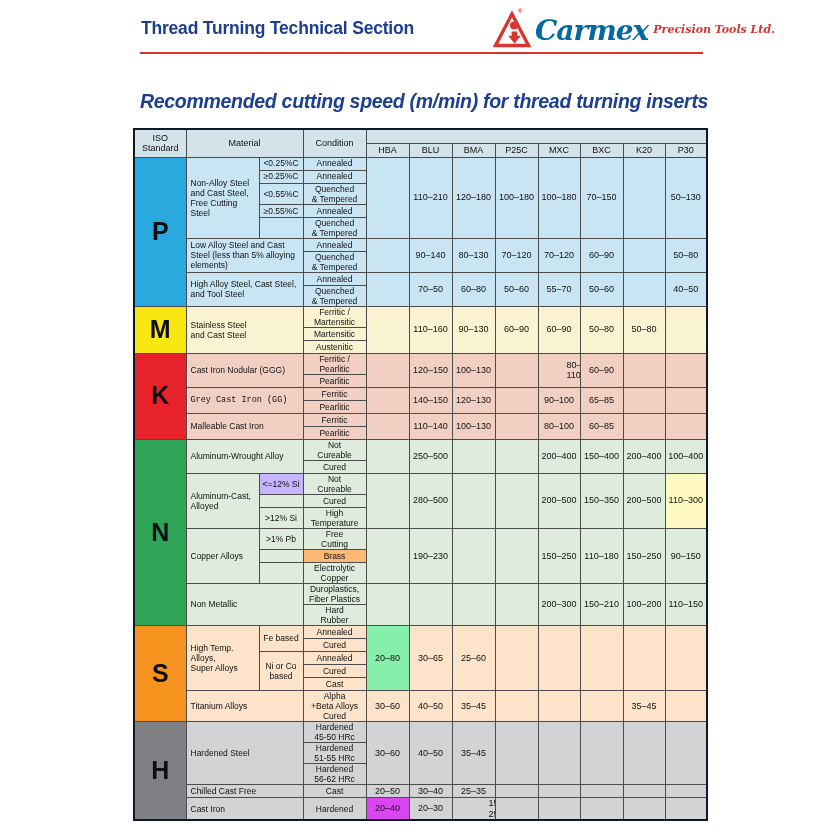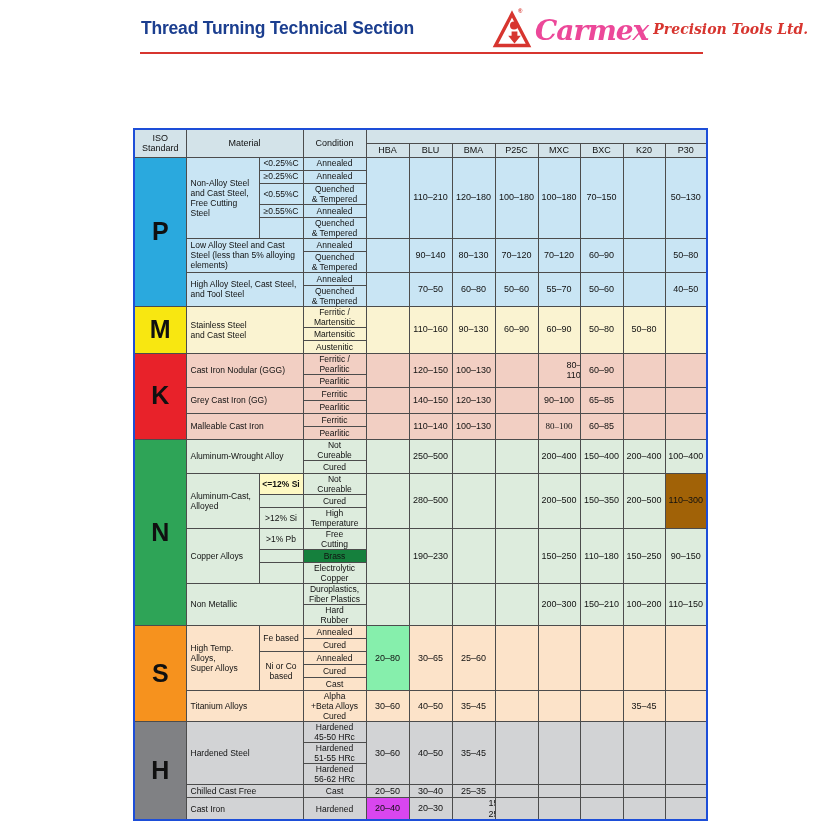--- a/index.html
+++ b/index.html
@@ -4,28 +4,28 @@
 <style>
   html,body{margin:0;padding:0;background:#ffffff;}
   .page{position:relative;width:836px;height:836px;background:#fff;overflow:hidden;
         font-family:"Liberation Sans",sans-serif;}
   .page-title{position:absolute;left:141px;top:18px;margin:0;font-size:17.5px;font-weight:bold;
         color:#1b3e8f;letter-spacing:-0.2px;}
   .logo{position:absolute;left:492px;top:8px;height:44px;display:flex;align-items:center;}
   .logo-mark{position:relative;width:40px;height:40px;}
   .reg{position:absolute;left:26px;top:-2px;font-size:6px;color:#d7352f;font-weight:bold;}
   .brand-name{font-family:"DejaVu Serif",serif;font-style:italic;font-weight:bold;
-        color:#ec4899;font-size:28px;margin-left:3px;letter-spacing:-1px;}
+        color:#0369a1;font-size:28px;margin-left:3px;letter-spacing:-1px;}
   .brand-tagline{font-family:"DejaVu Serif",serif;font-style:italic;font-weight:bold;
-        color:#d7352f;font-size:14px;margin:14px 0 16px 5px;}
+        color:#d7352f;font-size:11px;margin:14px 0 16px 5px;}
   .red-rule{position:absolute;left:140px;top:52px;width:563px;height:2px;background:#d7352f;}
   .doc-title{position:absolute;left:140px;top:90px;margin:0;font-size:19.5px;font-weight:bold;
         font-style:italic;color:#1b3e8f;letter-spacing:-0.3px;}
   #speed-table{position:absolute;left:133px;top:128px;border-collapse:collapse;table-layout:fixed;
-        width:573px;border:2px solid #1d4ed8;}
+        width:573px;border:2px solid #0f172a;}
   #speed-table th,#speed-table td{border:1px solid #4c4c4c;padding:0;text-align:center;
         vertical-align:middle;white-space:pre-line;font-size:8.5px;line-height:1.18;color:#111;
         overflow:hidden;}
   #speed-table .hd{background:#d3e3e9;font-weight:normal;font-size:9px;}
   #speed-table tr.h1{height:14px;}
   #speed-table tr.h2{height:14px;}
   #speed-table .letter{font-size:25px;font-weight:bold;color:#101010;}
   #speed-table .mat{text-align:left;padding:1px 2px 1px 4px;}
   #speed-table .val{font-size:9px;}
 </style>
@@ -44,20 +44,21 @@
         <path d="M19.6 21.5 h5.8 v4.2 h3.4 L22.5 33.5 16.2 25.7 h3.4 z" fill="#d7352f"></path>
       </svg>
       <span class="reg">®</span>
     </span>
     <span class="brand-name">Carmex</span>
     <span class="brand-tagline">Precision Tools Ltd.</span>
   </div>
 
   <div class="red-rule"></div>
 
+  <h2 class="doc-title">Recommended cutting speed (m/min) for thread turning inserts</h2>
 
   <table id="speed-table">
     <colgroup>
       <col style="width:52px">
         <col style="width:73px">
         <col style="width:44px">
         <col style="width:63px">
       <col style="width:43px">
         <col style="width:43px">
         <col style="width:43px">
@@ -188,42 +189,42 @@
           <td class="val" rowspan="2" style="background: rgb(242, 207, 195);"></td>
           <td class="val" rowspan="2" style="background: rgb(242, 207, 195); padding-left: 28px;">80–110</td>
           <td class="val" rowspan="2" style="background: rgb(242, 207, 195);">60–90</td>
           <td class="val" rowspan="2" style="background: rgb(242, 207, 195);"></td>
           <td class="val" rowspan="2" style="background: rgb(242, 207, 195);"></td>
         </tr>
         <tr style="height: 13px;">
           <td class="cond" style="background: rgb(242, 207, 195);">Pearlitic</td>
         </tr>
         <tr style="height: 13px;">
-          <td class="mat" rowspan="2" colspan="2" style="background: rgb(242, 207, 195);">Grey Cast Iron (GG)</td>
+          <td class="mat" rowspan="2" colspan="2" style="background: rgb(242, 207, 195); font-family: Liberation Mono, monospace;">Grey Cast Iron (GG)</td>
           <td class="cond" style="background: rgb(242, 207, 195);">Ferritic</td>
           <td class="val" rowspan="2" style="background: rgb(242, 207, 195);"></td>
           <td class="val" rowspan="2" style="background: rgb(242, 207, 195);">140–150</td>
           <td class="val" rowspan="2" style="background: rgb(242, 207, 195);">120–130</td>
           <td class="val" rowspan="2" style="background: rgb(242, 207, 195);"></td>
           <td class="val" rowspan="2" style="background: rgb(242, 207, 195);">90–100</td>
           <td class="val" rowspan="2" style="background: rgb(242, 207, 195);">65–85</td>
           <td class="val" rowspan="2" style="background: rgb(242, 207, 195);"></td>
           <td class="val" rowspan="2" style="background: rgb(242, 207, 195);"></td>
         </tr>
         <tr style="height: 13px;">
           <td class="cond" style="background: rgb(242, 207, 195);">Pearlitic</td>
         </tr>
         <tr style="height: 13px;">
           <td class="mat" rowspan="2" colspan="2" style="background: rgb(242, 207, 195);">Malleable Cast Iron</td>
           <td class="cond" style="background: rgb(242, 207, 195);">Ferritic</td>
           <td class="val" rowspan="2" style="background: rgb(242, 207, 195);"></td>
           <td class="val" rowspan="2" style="background: rgb(242, 207, 195);">110–140</td>
           <td class="val" rowspan="2" style="background: rgb(242, 207, 195);">100–130</td>
           <td class="val" rowspan="2" style="background: rgb(242, 207, 195);"></td>
-          <td class="val" rowspan="2" style="background: rgb(242, 207, 195); font-family: Liberation Serif, serif;">80–100</td>
+          <td class="val" rowspan="2" style="background: rgb(242, 207, 195);">80–100</td>
           <td class="val" rowspan="2" style="background: rgb(242, 207, 195);">60–85</td>
           <td class="val" rowspan="2" style="background: rgb(242, 207, 195);"></td>
           <td class="val" rowspan="2" style="background: rgb(242, 207, 195);"></td>
         </tr>
         <tr style="height: 13px;">
           <td class="cond" style="background: rgb(242, 207, 195);">Pearlitic</td>
         </tr>
         <tr style="height: 21px;">
           <td class="letter" rowspan="10" style="background: rgb(46, 164, 87);">N</td>
           <td class="mat" rowspan="2" colspan="2" style="background: rgb(221, 236, 221);">Aluminum-Wrought Alloy</td>
@@ -237,31 +238,31 @@
           <td class="val" rowspan="2" style="background: rgb(221, 236, 221);">150–400</td>
           <td class="val" rowspan="2" style="background: rgb(221, 236, 221);">200–400</td>
           <td class="val" rowspan="2" style="background: rgb(221, 236, 221);">100–400</td>
         </tr>
         <tr style="height: 13px;">
           <td class="cond" style="background: rgb(221, 236, 221);">Cured</td>
         </tr>
         <tr style="height: 21px;">
           <td class="mat" rowspan="3" style="background: rgb(221, 236, 221);">Aluminum-Cast,
 Alloyed</td>
-          <td class="sub" rowspan="1" style="background: #fef9c3; font-weight: bold;">&lt;=12% Si</td>
+          <td class="sub" rowspan="1" style="background: #c4b5fd;">&lt;=12% Si</td>
           <td class="cond" style="background: rgb(221, 236, 221);">Not
 Cureable</td>
           <td class="val" rowspan="3" style="background: rgb(221, 236, 221);"></td>
           <td class="val" rowspan="3" style="background: rgb(221, 236, 221);">280–500</td>
           <td class="val" rowspan="3" style="background: rgb(221, 236, 221);"></td>
           <td class="val" rowspan="3" style="background: rgb(221, 236, 221);"></td>
           <td class="val" rowspan="3" style="background: rgb(221, 236, 221);">200–500</td>
           <td class="val" rowspan="3" style="background: rgb(221, 236, 221);">150–350</td>
           <td class="val" rowspan="3" style="background: rgb(221, 236, 221);">200–500</td>
-          <td class="val" rowspan="3" style="background: #a16207;">110–300</td>
+          <td class="val" rowspan="3" style="background: #fef9c3;">110–300</td>
         </tr>
         <tr style="height: 13px;">
           <td class="sub" rowspan="1" style="background: rgb(221, 236, 221);"></td>
           <td class="cond" style="background: rgb(221, 236, 221);">Cured</td>
         </tr>
         <tr style="height: 21px;">
           <td class="sub" rowspan="1" style="background: rgb(221, 236, 221);">&gt;12% Si</td>
           <td class="cond" style="background: rgb(221, 236, 221);">High
 Temperature</td>
         </tr>
@@ -274,21 +275,21 @@
           <td class="val" rowspan="3" style="background: rgb(221, 236, 221);">190–230</td>
           <td class="val" rowspan="3" style="background: rgb(221, 236, 221);"></td>
           <td class="val" rowspan="3" style="background: rgb(221, 236, 221);"></td>
           <td class="val" rowspan="3" style="background: rgb(221, 236, 221);">150–250</td>
           <td class="val" rowspan="3" style="background: rgb(221, 236, 221);">110–180</td>
           <td class="val" rowspan="3" style="background: rgb(221, 236, 221);">150–250</td>
           <td class="val" rowspan="3" style="background: rgb(221, 236, 221);">90–150</td>
         </tr>
         <tr style="height: 13px;">
           <td class="sub" rowspan="1" style="background: rgb(221, 236, 221);"></td>
-          <td class="cond" style="background: #15803d;">Brass</td>
+          <td class="cond" style="background: #fdba74;">Brass</td>
         </tr>
         <tr style="height: 21px;">
           <td class="sub" rowspan="1" style="background: rgb(221, 236, 221);"></td>
           <td class="cond" style="background: rgb(221, 236, 221);">Electrolytic
 Copper</td>
         </tr>
         <tr style="height: 21px;">
           <td class="mat" rowspan="2" colspan="2" style="background: rgb(221, 236, 221);">Non Metallic</td>
           <td class="cond" style="background: rgb(221, 236, 221);">Duroplastics,
 Fiber Plastics</td>

